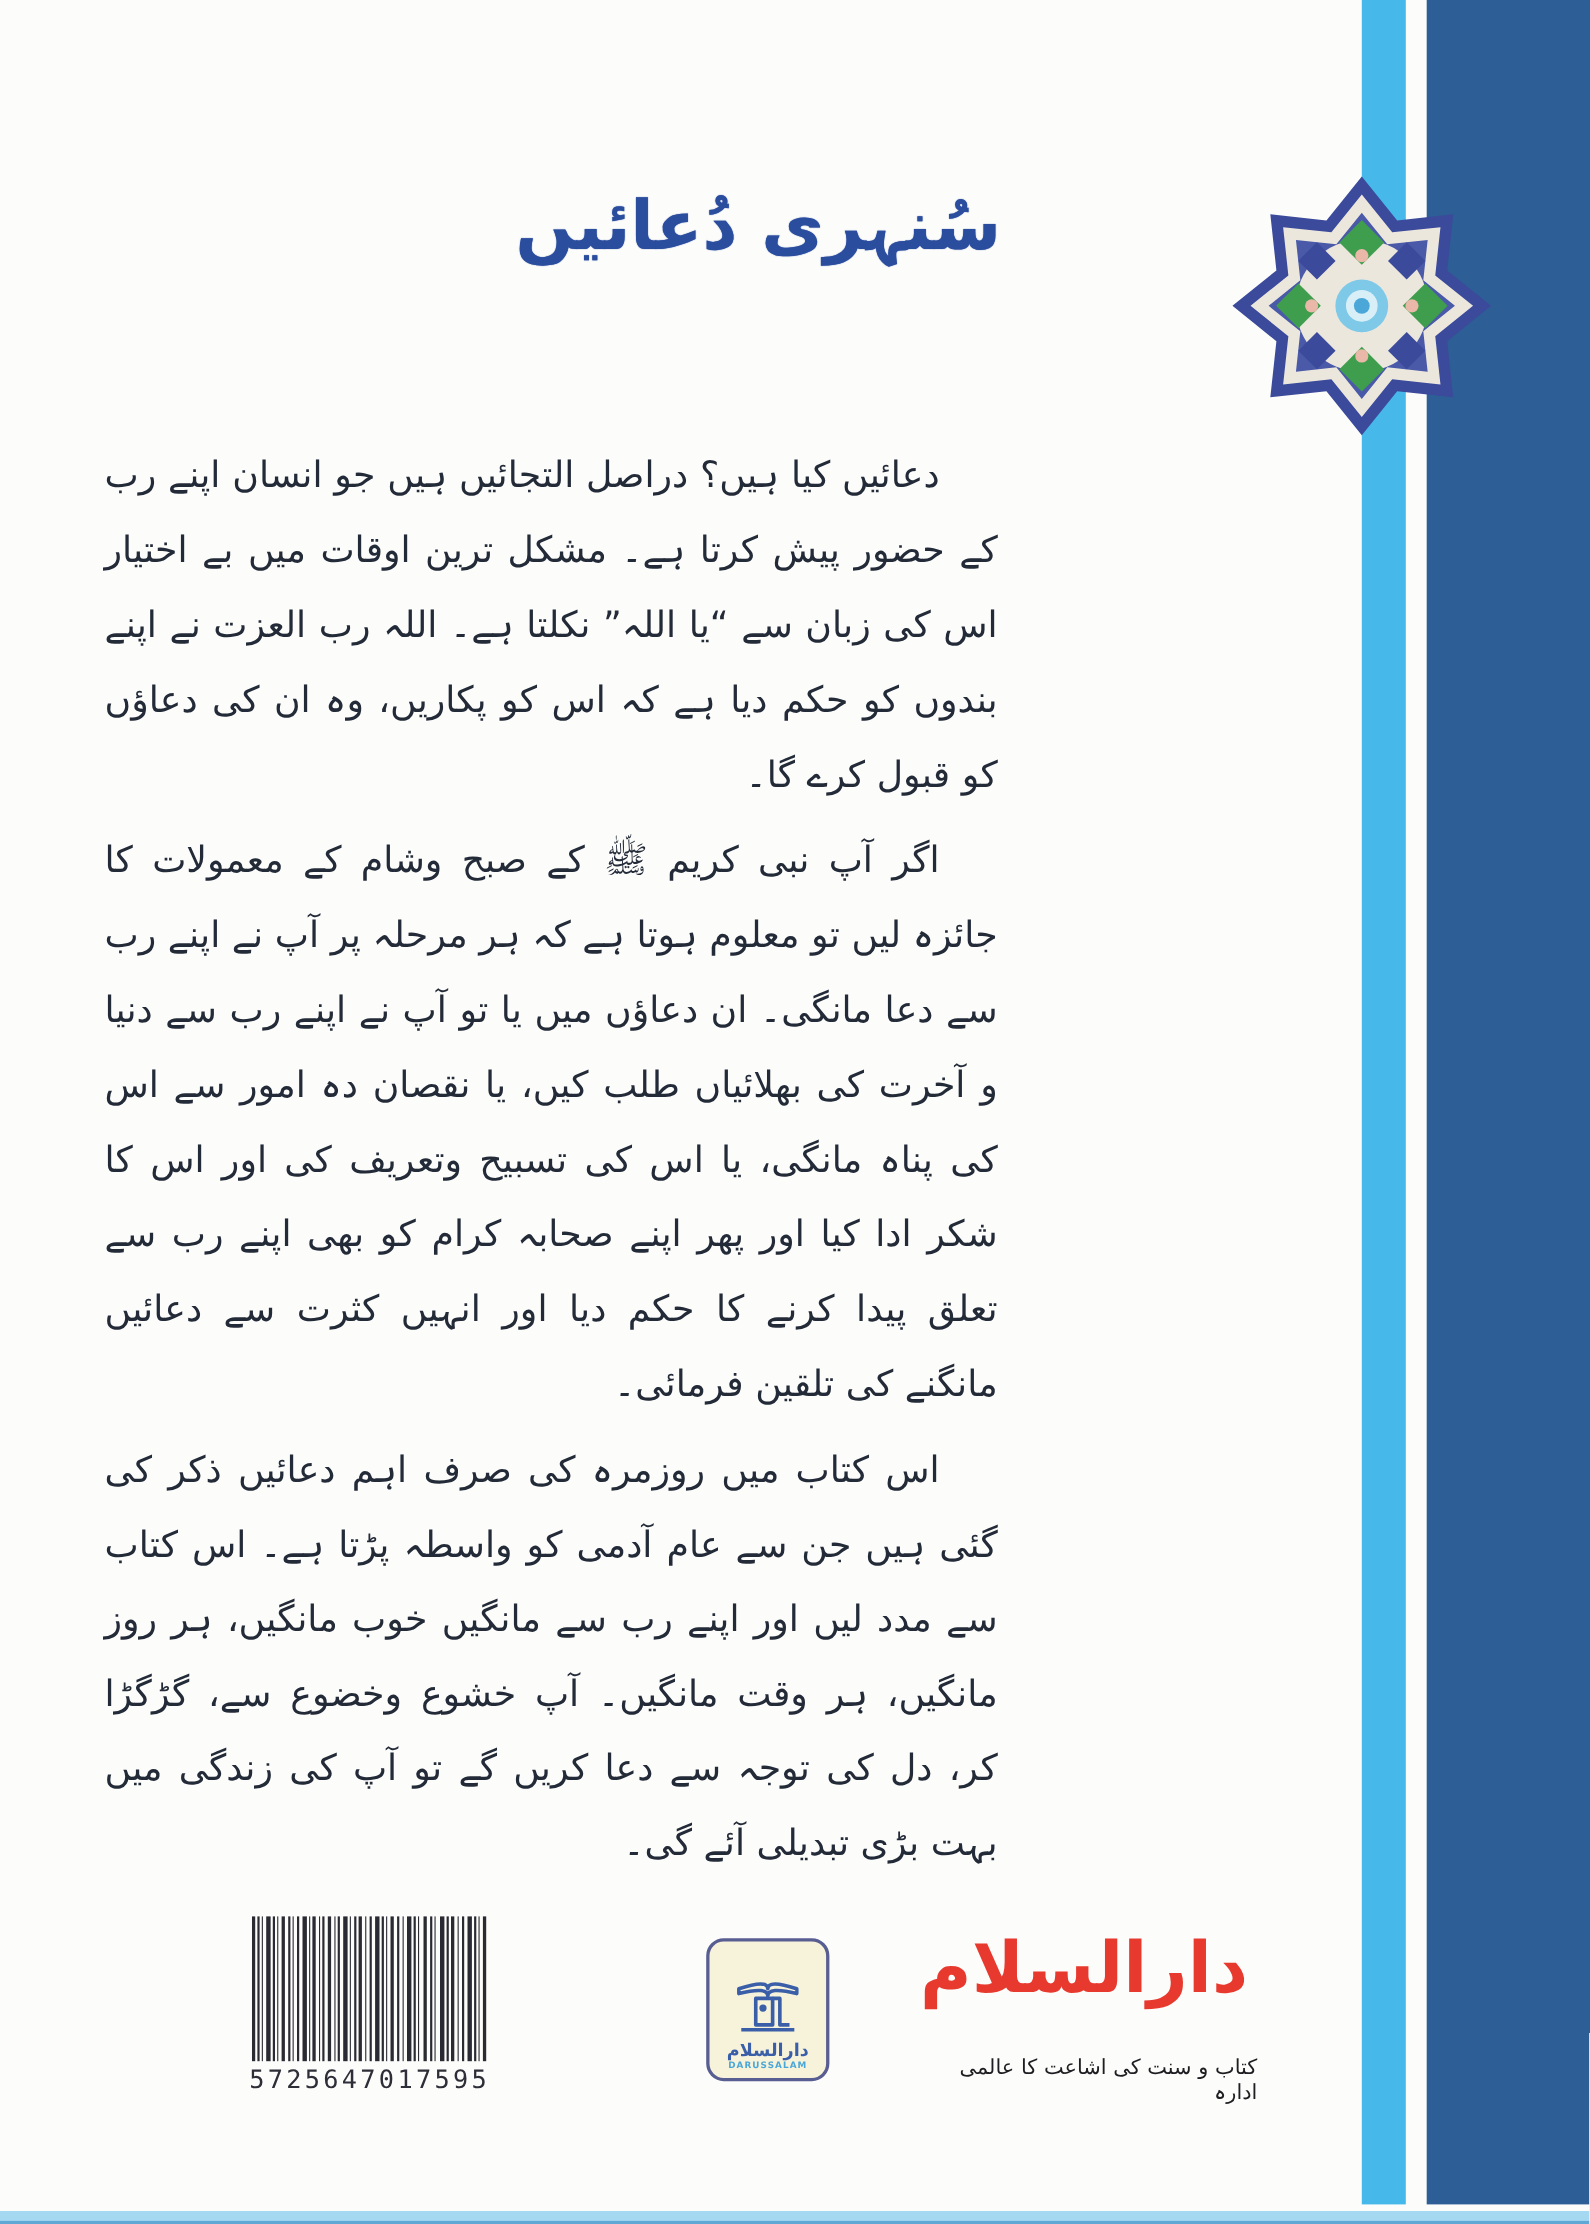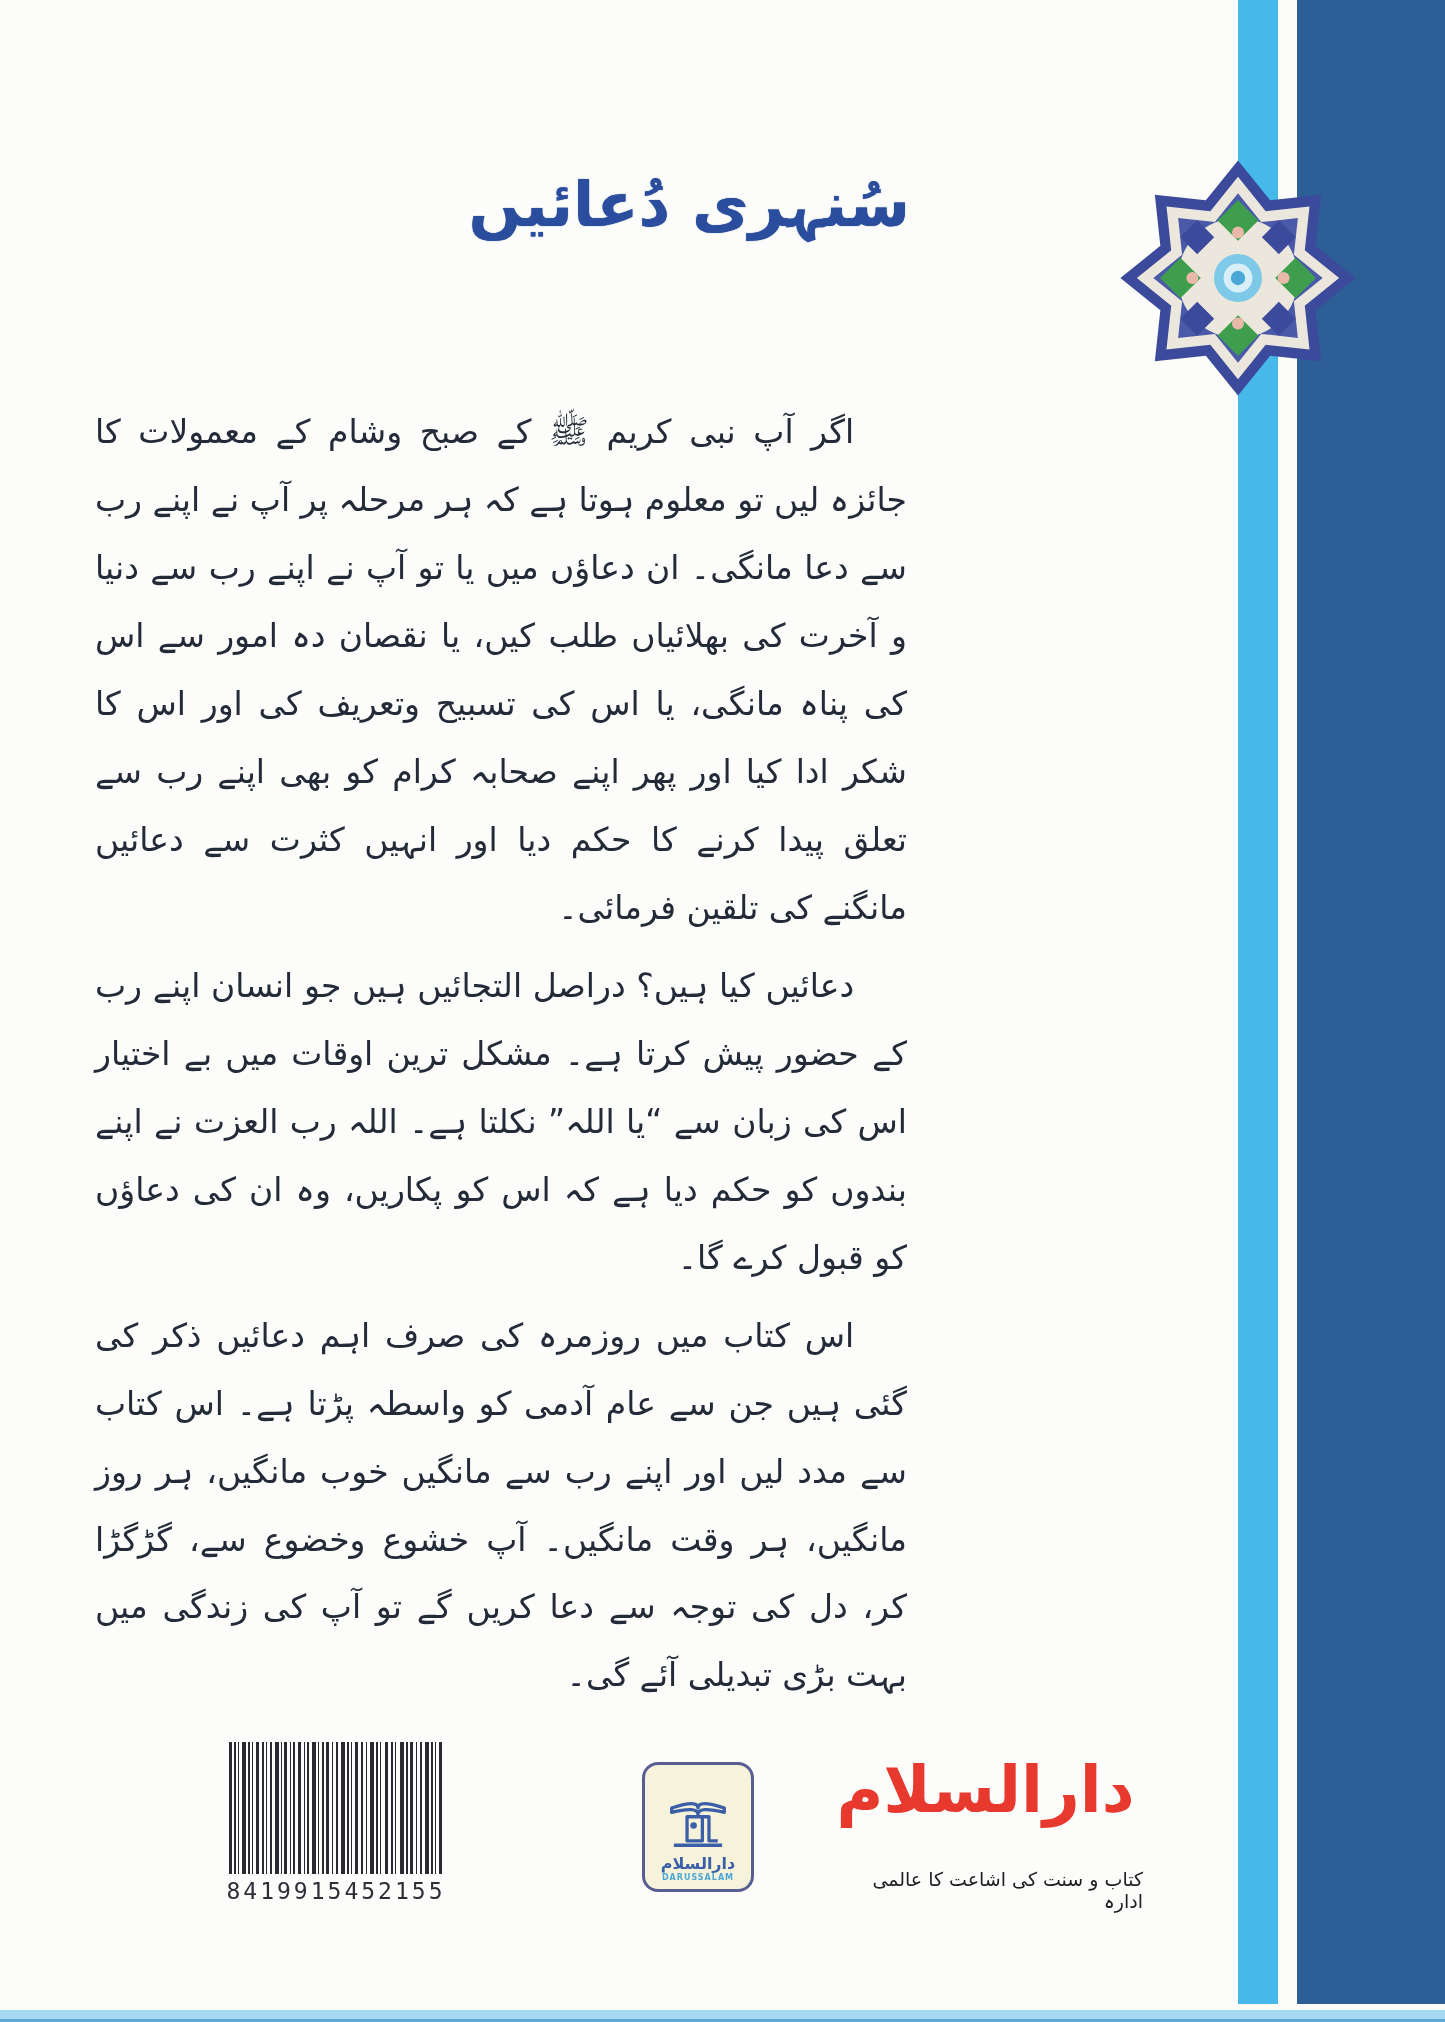--- a/index.html
+++ b/index.html
@@ -140,22 +140,22 @@
 
       <circle cx="100" cy="100" r="20" fill="#7ec8e8"></circle>
       <circle cx="100" cy="100" r="12" fill="#ffffff" opacity="0.7"></circle>
       <circle cx="100" cy="100" r="6" fill="#4aa7d8"></circle>
     </svg>
   </div>
 
   <div class="title" dir="rtl">سُنہری دُعائیں</div>
 
   <div class="body-text" dir="rtl">
+    <p>دعائیں کیا ہیں؟ دراصل التجائیں ہیں جو انسان اپنے رب کے حضور پیش کرتا ہے۔ مشکل ترین اوقات میں بے اختیار اس کی زبان سے “یا اللہ” نکلتا ہے۔ اللہ رب العزت نے اپنے بندوں کو حکم دیا ہے کہ اس کو پکاریں، وہ ان کی دعاؤں کو قبول کرے گا۔</p>
     <p>اگر آپ نبی کریم ﷺ کے صبح وشام کے معمولات کا جائزہ لیں تو معلوم ہوتا ہے کہ ہر مرحلہ پر آپ نے اپنے رب سے دعا مانگی۔ ان دعاؤں میں یا تو آپ نے اپنے رب سے دنیا و آخرت کی بھلائیاں طلب کیں، یا نقصان دہ امور سے اس کی پناہ مانگی، یا اس کی تسبیح وتعریف کی اور اس کا شکر ادا کیا اور پھر اپنے صحابہ کرام کو بھی اپنے رب سے تعلق پیدا کرنے کا حکم دیا اور انہیں کثرت سے دعائیں مانگنے کی تلقین فرمائی۔</p>
-    <p>دعائیں کیا ہیں؟ دراصل التجائیں ہیں جو انسان اپنے رب کے حضور پیش کرتا ہے۔ مشکل ترین اوقات میں بے اختیار اس کی زبان سے “یا اللہ” نکلتا ہے۔ اللہ رب العزت نے اپنے بندوں کو حکم دیا ہے کہ اس کو پکاریں، وہ ان کی دعاؤں کو قبول کرے گا۔</p>
     <p>اس کتاب میں روزمرہ کی صرف اہم دعائیں ذکر کی گئی ہیں جن سے عام آدمی کو واسطہ پڑتا ہے۔ اس کتاب سے مدد لیں اور اپنے رب سے مانگیں خوب مانگیں، ہر روز مانگیں، ہر وقت مانگیں۔ آپ خشوع وخضوع سے، گڑگڑا کر، دل کی توجہ سے دعا کریں گے تو آپ کی زندگی میں بہت بڑی تبدیلی آئے گی۔</p>
   </div>
 
   <div class="barcode">
     <svg viewBox="0 0 215 132" width="215" height="132">
       <g fill="#2a2a33">
         <rect x="0" y="0" width="3" height="132"></rect>
           <rect x="5" y="0" width="2" height="132"></rect>
         <rect x="9" y="0" width="1" height="132"></rect>
           <rect x="13" y="0" width="4" height="132"></rect>
@@ -195,21 +195,21 @@
           <rect x="177" y="0" width="2" height="132"></rect>
         <rect x="181" y="0" width="3" height="132"></rect>
           <rect x="187" y="0" width="1" height="132"></rect>
         <rect x="191" y="0" width="2" height="132"></rect>
           <rect x="196" y="0" width="4" height="132"></rect>
         <rect x="202" y="0" width="2" height="132"></rect>
           <rect x="206" y="0" width="1" height="132"></rect>
         <rect x="210" y="0" width="3" height="132"></rect>
       </g>
     </svg>
-    <div class="barcode-number">8419915452155</div>
+    <div class="barcode-number">5725647017595</div>
   </div>
 
   <div class="emblem">
     <svg viewBox="0 0 60 52" width="66" height="57">
       <g fill="none" stroke="#3a5fa8" stroke-width="3" stroke-linejoin="round">
         <path d="M6 10 Q30 2 30 10 Q30 2 54 10 L54 14 Q30 8 30 16 Q30 8 6 14 Z"></path>
         <rect x="20" y="18" width="14" height="22"></rect>
         <path d="M34 18 L40 18 L40 40 L48 40"></path>
         <path d="M8 44 L52 44"></path>
       </g>

